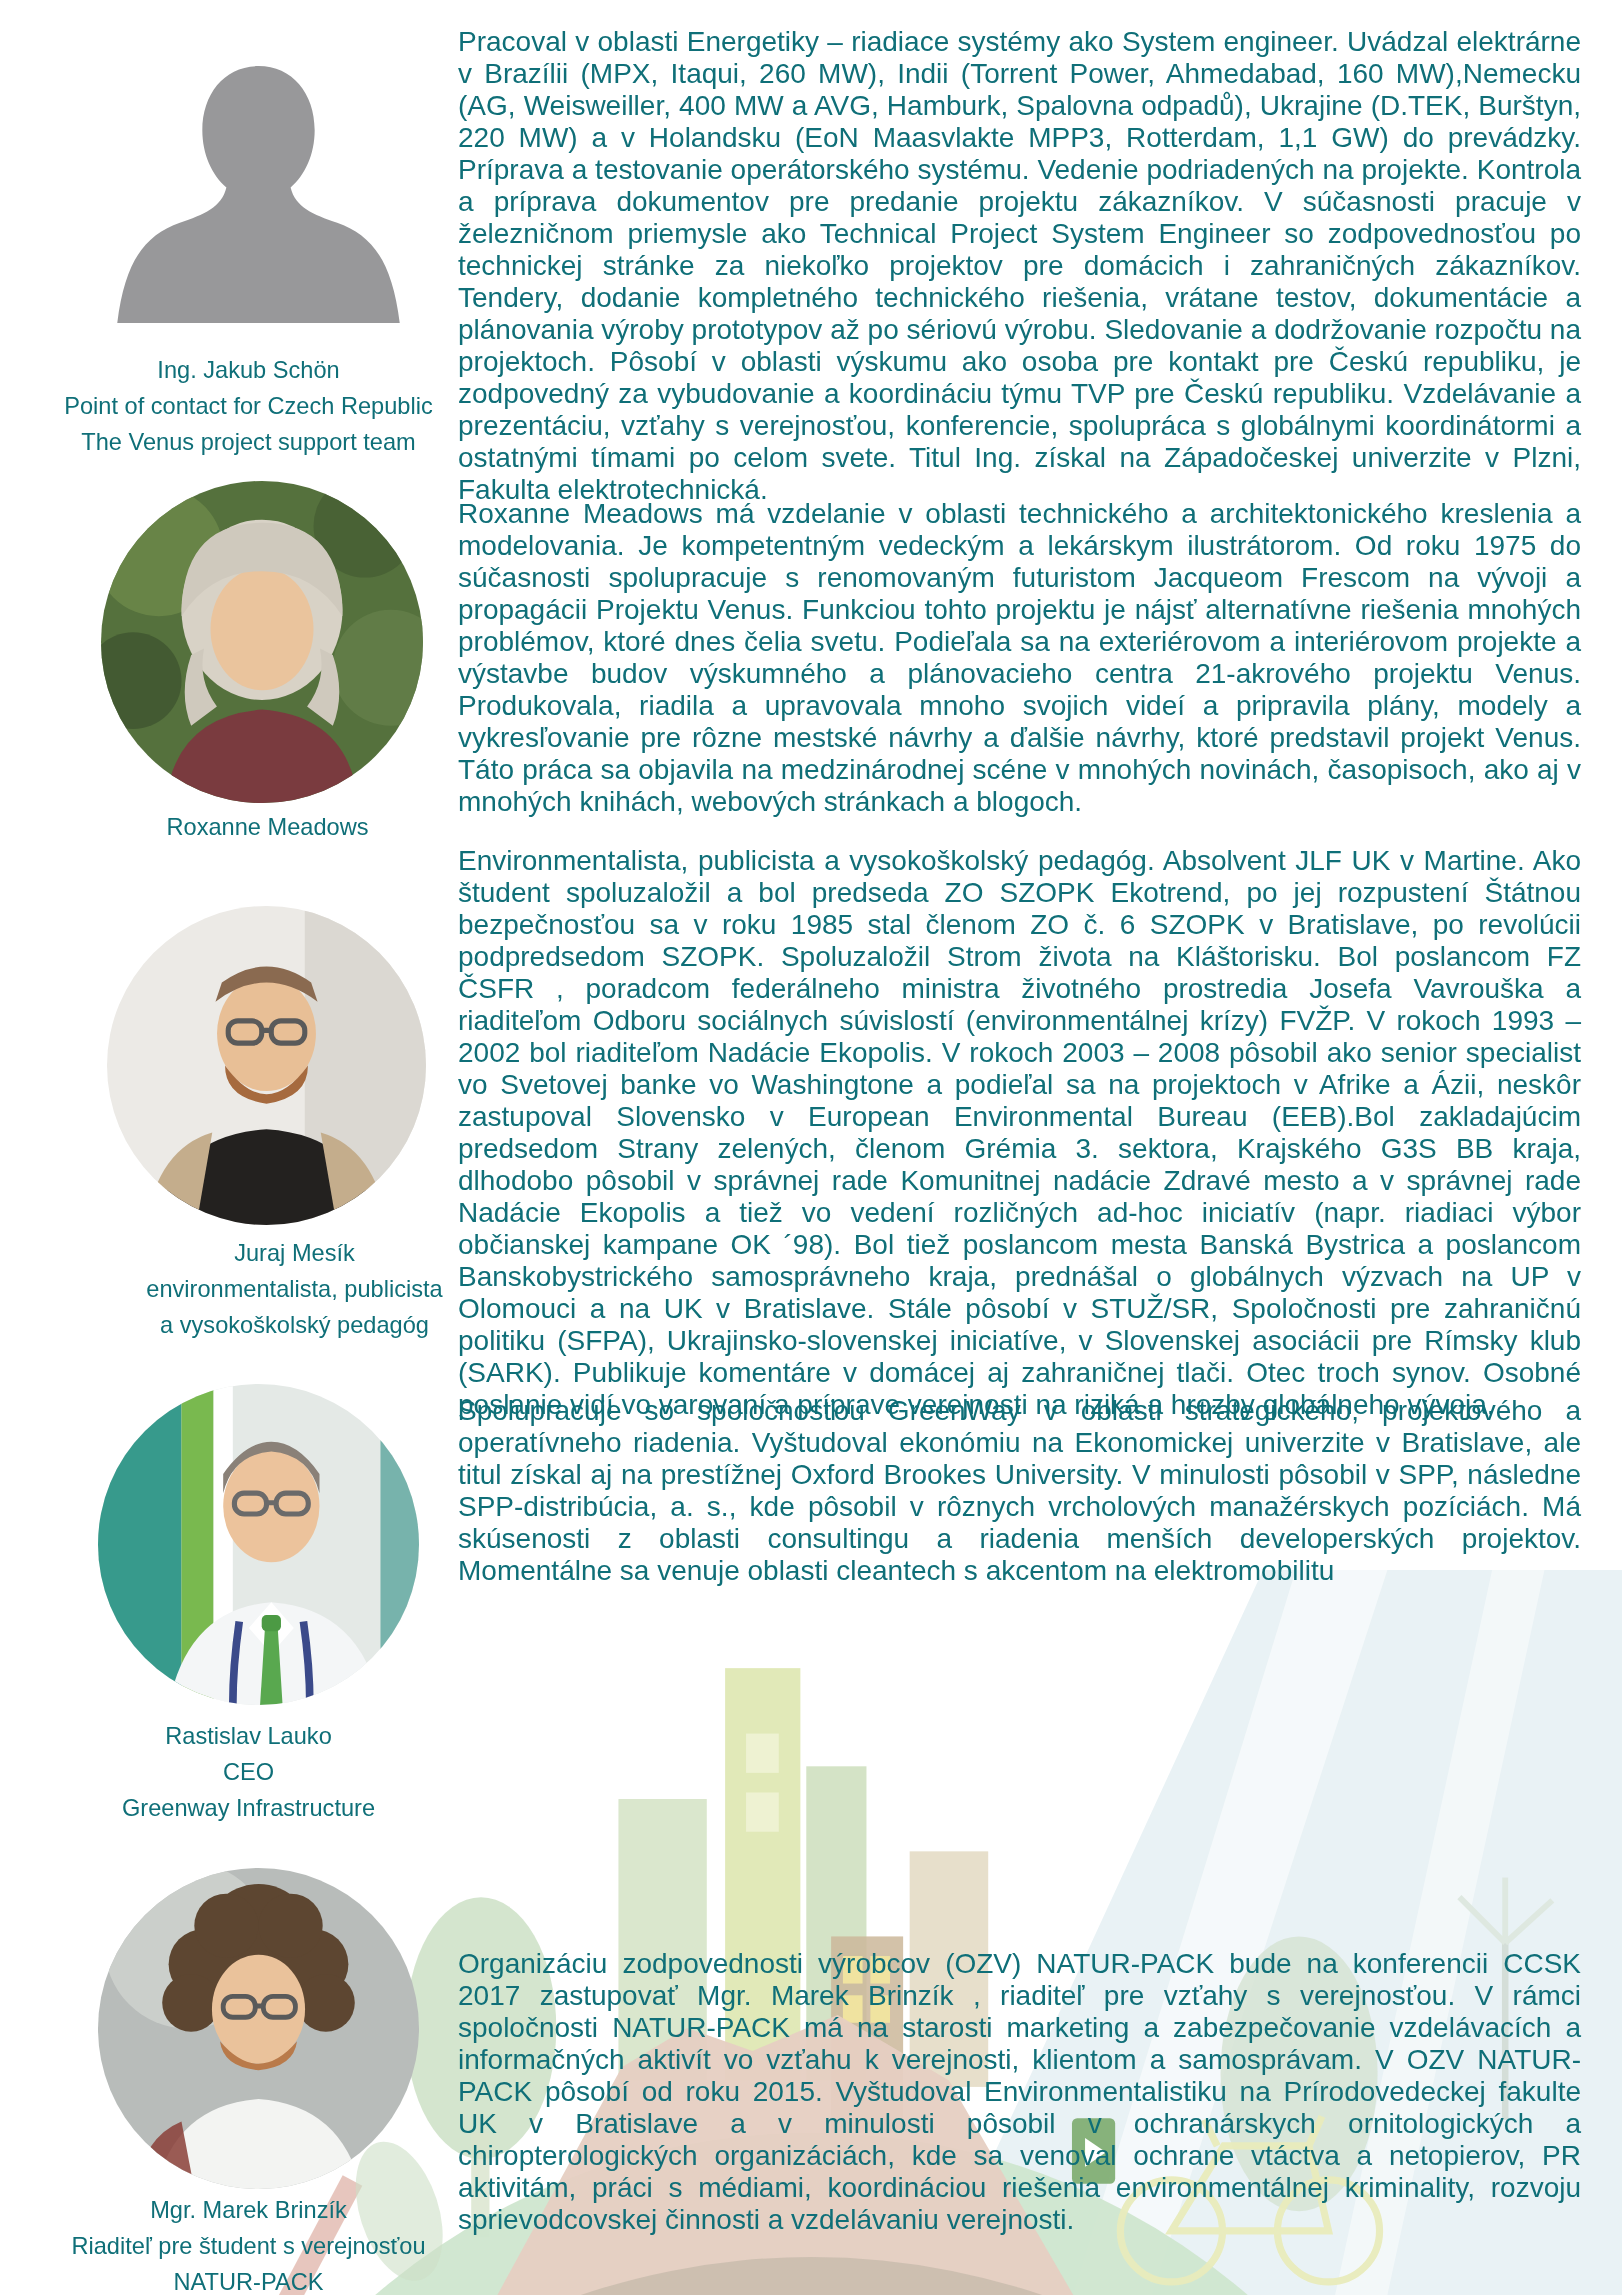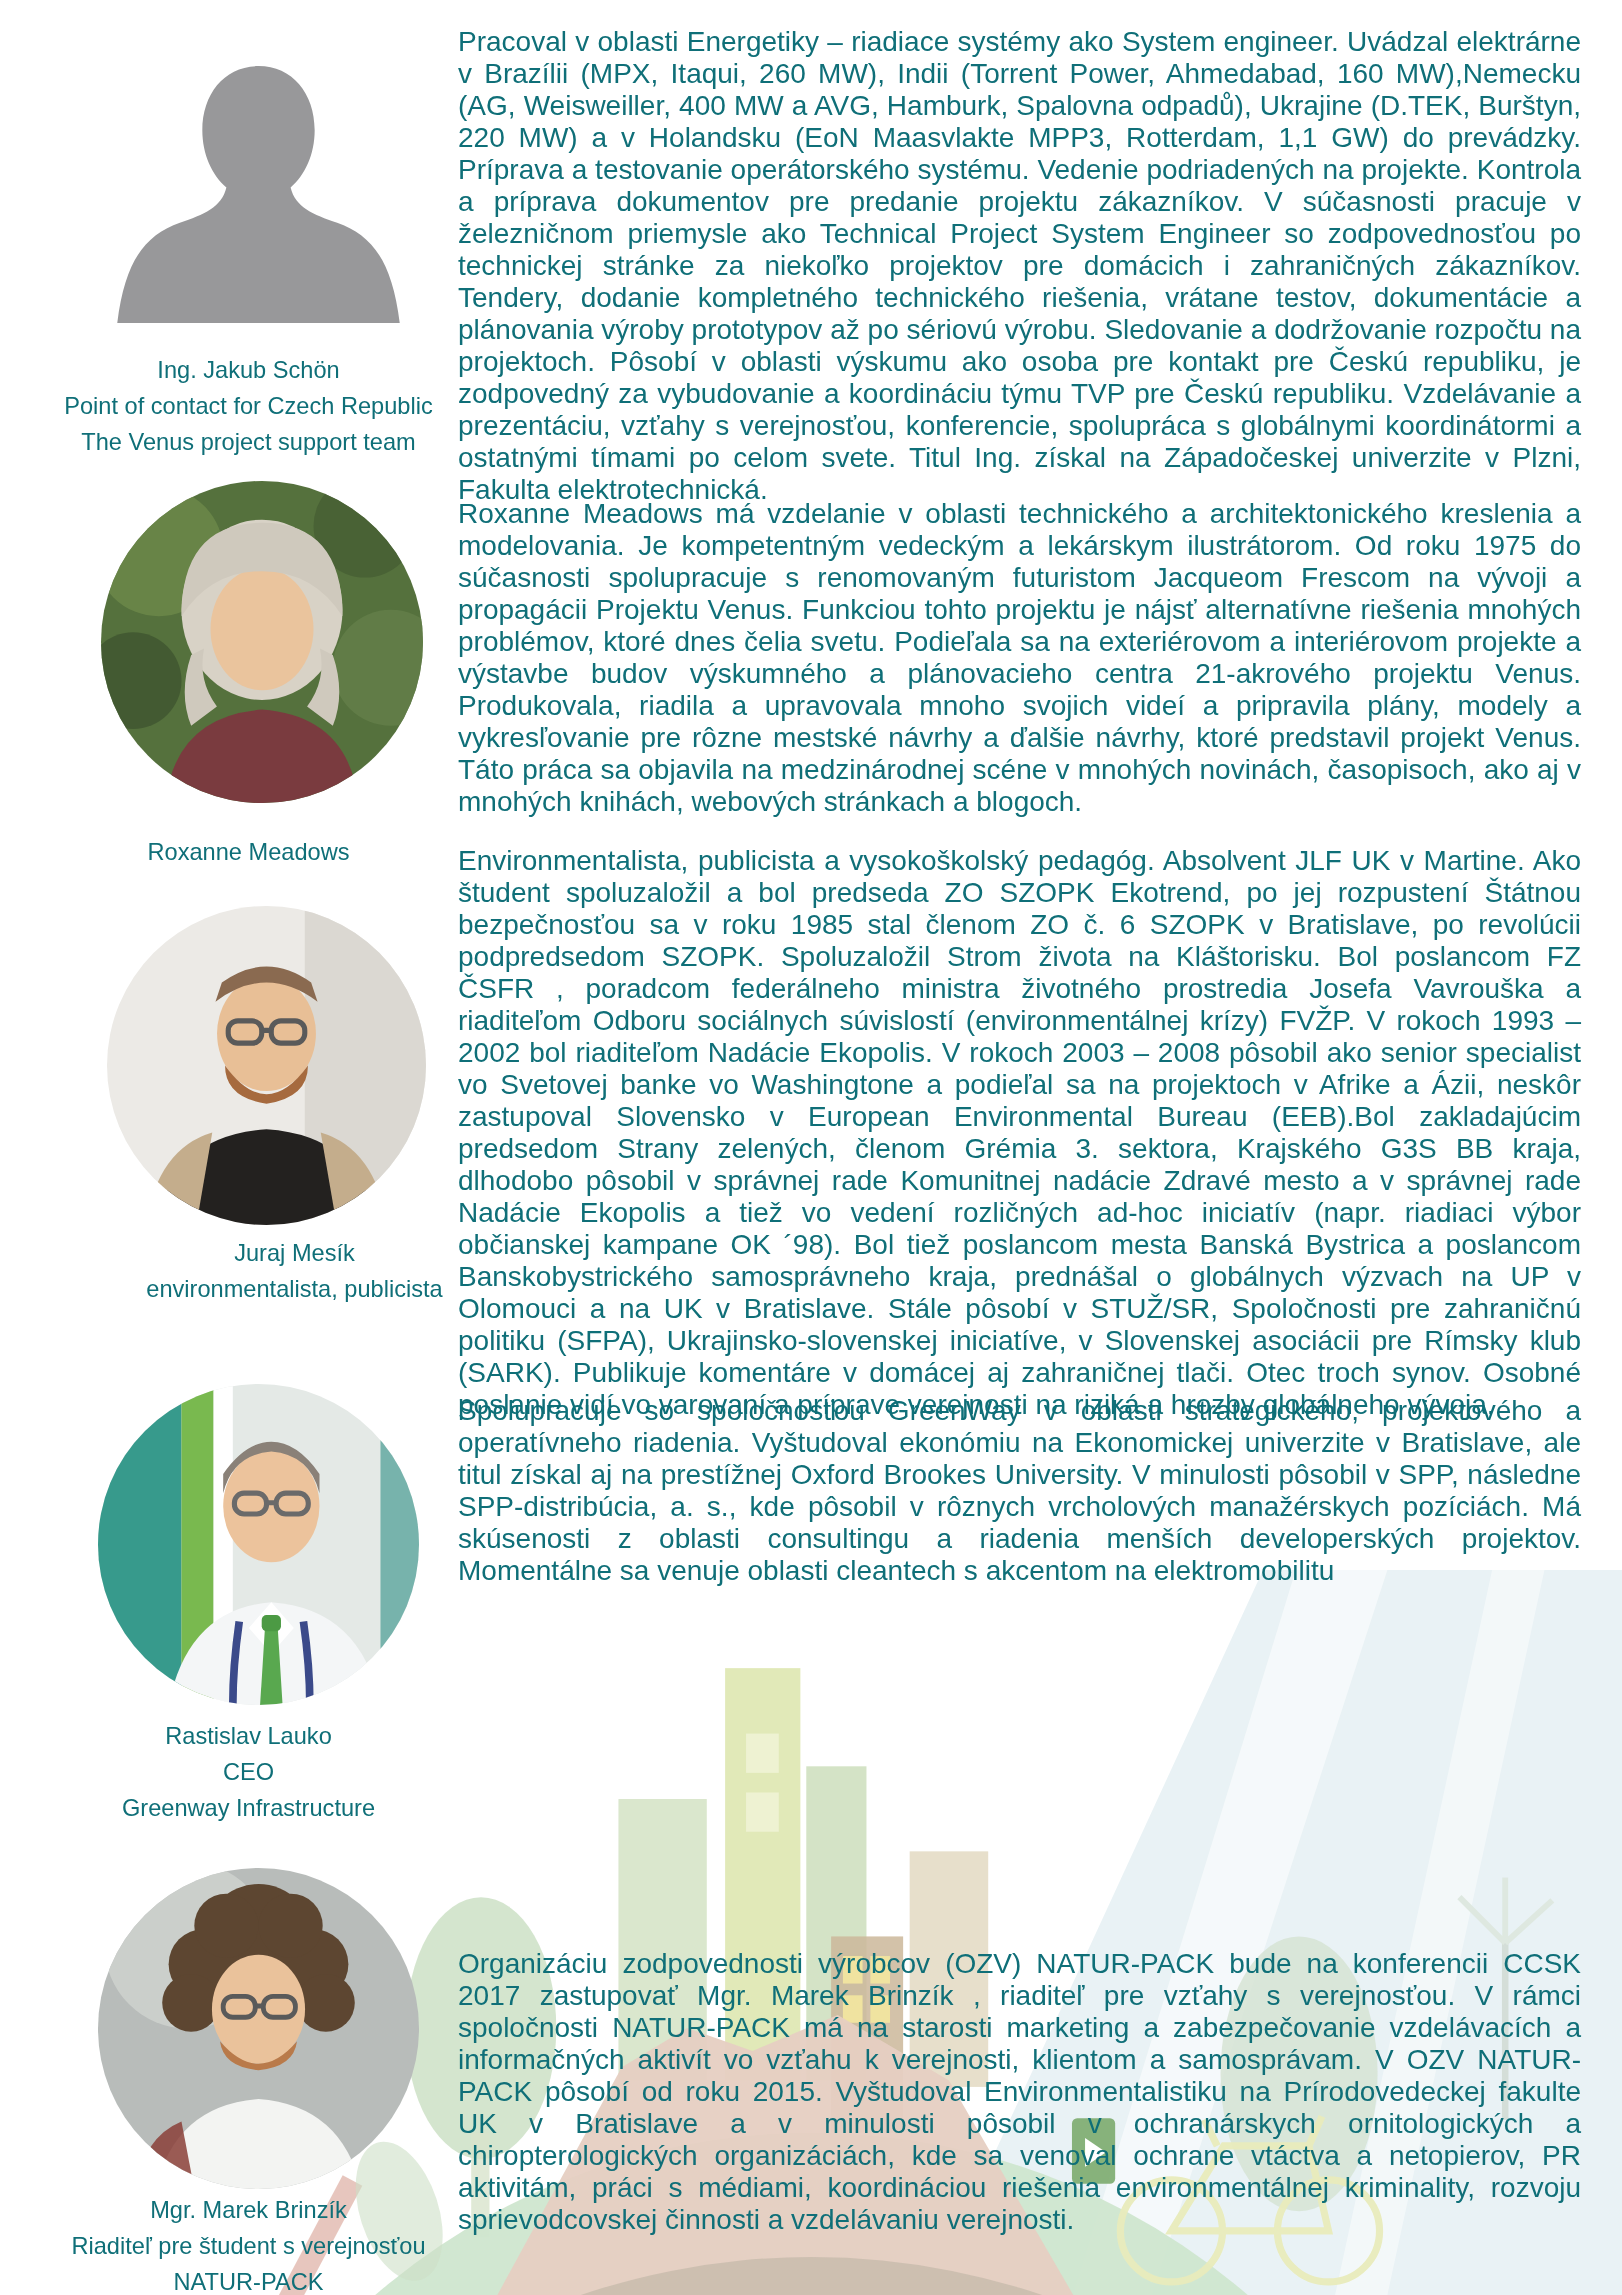--- a/index.html
+++ b/index.html
@@ -43,21 +43,21 @@
   }
   .photo svg{display:block;width:100%;height:100%;}
   .photo.round{border-radius:50%;}
   
   .bio.p1{top:26px;}
   .bio.p2{top:498px;}
   .bio.p3{top:845px;}
   .bio.p4{top:1395px;}
   .bio.p5{top:1948px;}
   .caption.c1{top:352px;}
-  .caption.c2{top:834px;}
+  .caption.c2{top:809px;padding-left:19px;}
   .caption.c3{top:1235px;margin-left:46px;}
   .caption.c4{top:1718px;}
   .caption.c5{top:2192px;}
   .photo.ph1{left:98px;top:31px;width:321px;height:327px;}
   .photo.ph2{left:101px;top:481px;width:322px;height:322px;}
   .photo.ph3{left:107px;top:906px;width:319px;height:319px;}
   .photo.ph4{left:98px;top:1384px;width:321px;height:321px;}
   .photo.ph5{left:98px;top:1868px;width:321px;height:321px;}
   .footer-art{
     position:absolute;
@@ -165,20 +165,21 @@
         <line x1="48.5" y1="39" x2="51.5" y2="39"></line>
       </g>
       <path d="M16 100 Q20 72 50 70 Q80 72 84 100 Z" fill="#23211f"></path>
       <path d="M12 100 Q16 76 33 71 L28 100 Z" fill="#c4ad8c"></path>
       <path d="M88 100 Q84 76 67 71 L72 100 Z" fill="#c4ad8c"></path>
     </svg>
   </div>
   <div class="caption c3">
     <div>Juraj Mesík</div>
     <div>environmentalista, publicista</div>
+    <div>a vysokoškolský pedagóg</div>
   </div>
   <p class="bio p3">Environmentalista, publicista a vysokoškolský pedagóg. Absolvent JLF UK v Martine. Ako študent spoluzaložil a bol predseda ZO SZOPK Ekotrend, po jej rozpustení Štátnou bezpečnosťou sa v roku 1985 stal členom ZO č. 6 SZOPK v Bratislave, po revolúcii podpredsedom SZOPK. Spoluzaložil Strom života na Kláštorisku. Bol poslancom FZ ČSFR , poradcom federálneho ministra životného prostredia Josefa Vavrouška a riaditeľom Odboru sociálnych súvislostí (environmentálnej krízy) FVŽP. V rokoch 1993 – 2002 bol riaditeľom Nadácie Ekopolis. V rokoch 2003 – 2008 pôsobil ako senior specialist vo Svetovej banke vo Washingtone a podieľal sa na projektoch v Afrike a Ázii, neskôr zastupoval Slovensko v European Environmental Bureau (EEB).Bol zakladajúcim predsedom Strany zelených, členom Grémia 3. sektora, Krajského G3S BB kraja, dlhodobo pôsobil v správnej rade Komunitnej nadácie Zdravé mesto a v správnej rade Nadácie Ekopolis a tiež vo vedení rozličných ad-hoc iniciatív (napr. riadiaci výbor občianskej kampane OK ´98). Bol tiež poslancom mesta Banská Bystrica a poslancom Banskobystrického samosprávneho kraja, prednášal o globálnych výzvach na UP v Olomouci a na UK v Bratislave. Stále pôsobí v STUŽ/SR, Spoločnosti pre zahraničnú politiku (SFPA), Ukrajinsko-slovenskej iniciatíve, v Slovenskej asociácii pre Rímsky klub (SARK). Publikuje komentáre v domácej aj zahraničnej tlači. Otec troch synov. Osobné poslanie vidí vo varovaní a príprave verejnosti na riziká a hrozby globálneho vývoja.</p>
 
   <div class="photo ph4 round">
     <svg viewBox="0 0 100 100">
       <rect width="100" height="100" fill="#e4e9e6"></rect>
       <rect x="0" width="26" height="100" fill="#379a8c"></rect>
       <rect x="26" width="10" height="100" fill="#79b94f"></rect>
       <rect x="36" width="6" height="100" fill="#ffffff"></rect>
       <rect x="88" width="12" height="100" fill="#2e8f86" opacity="0.6"></rect>

